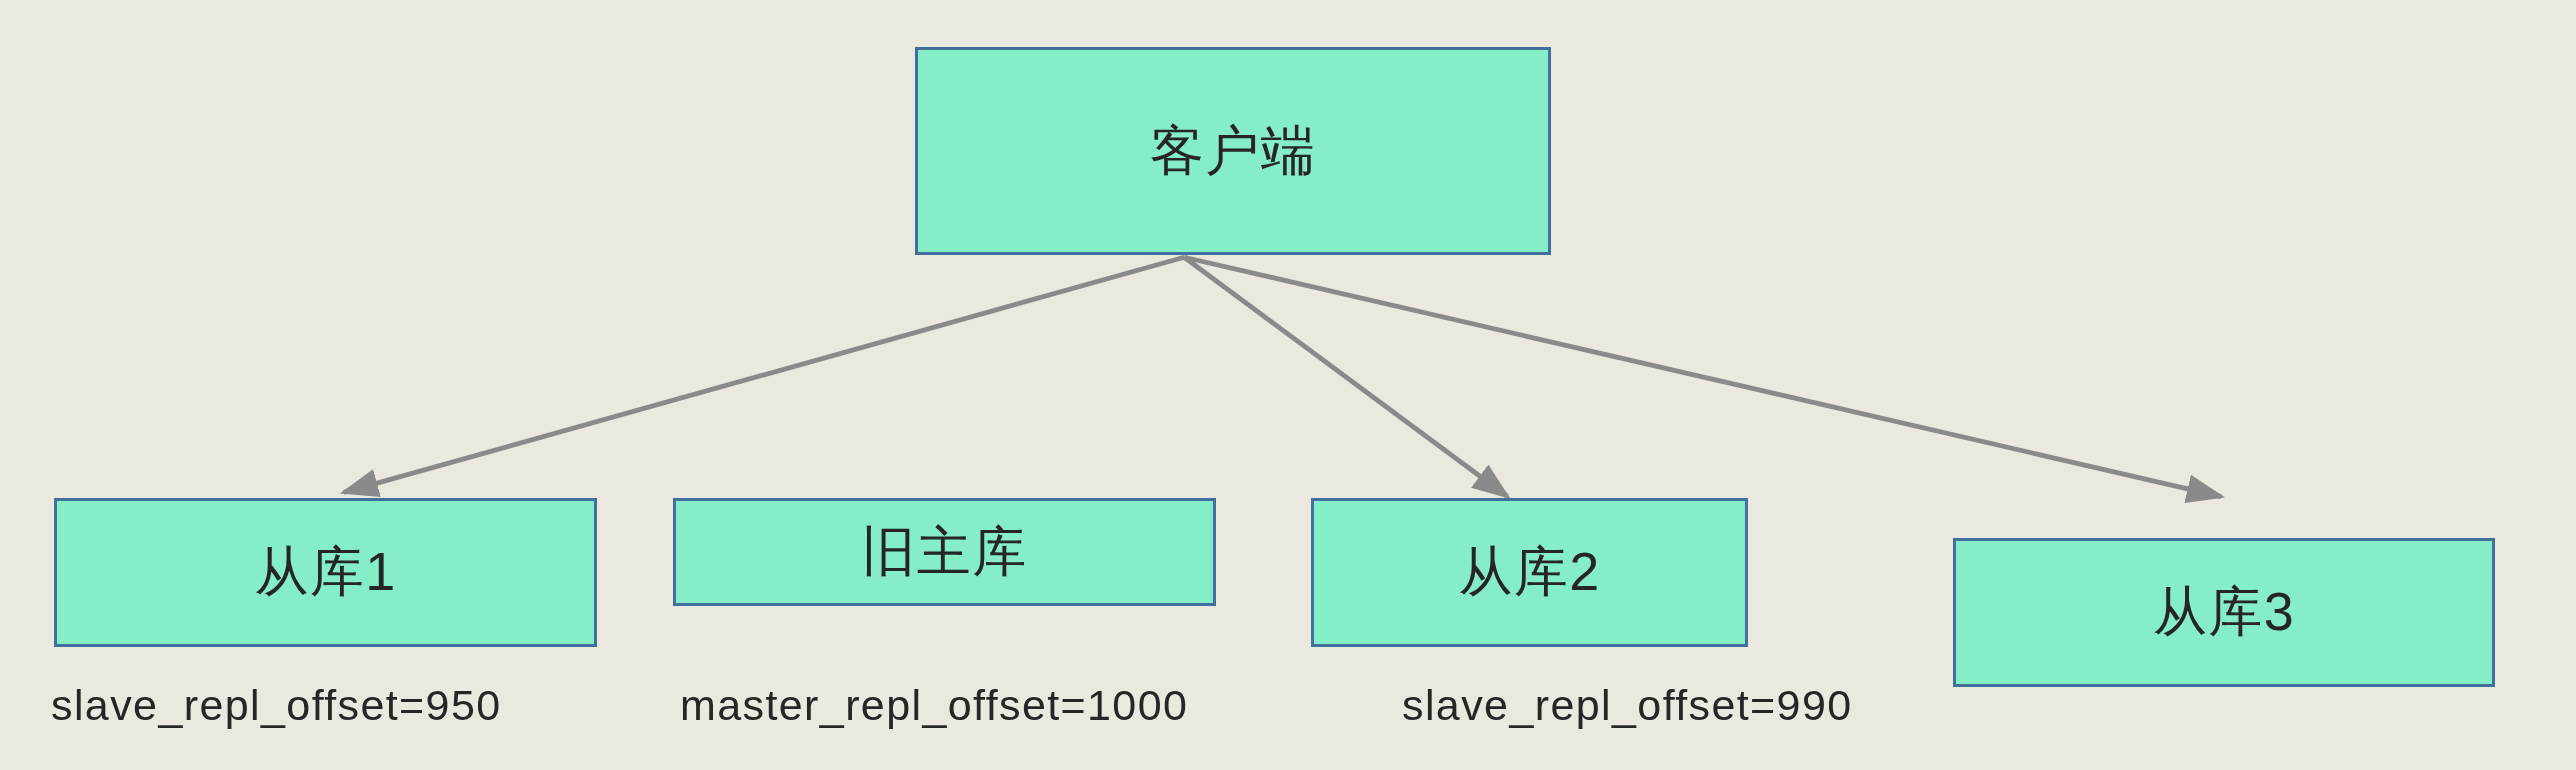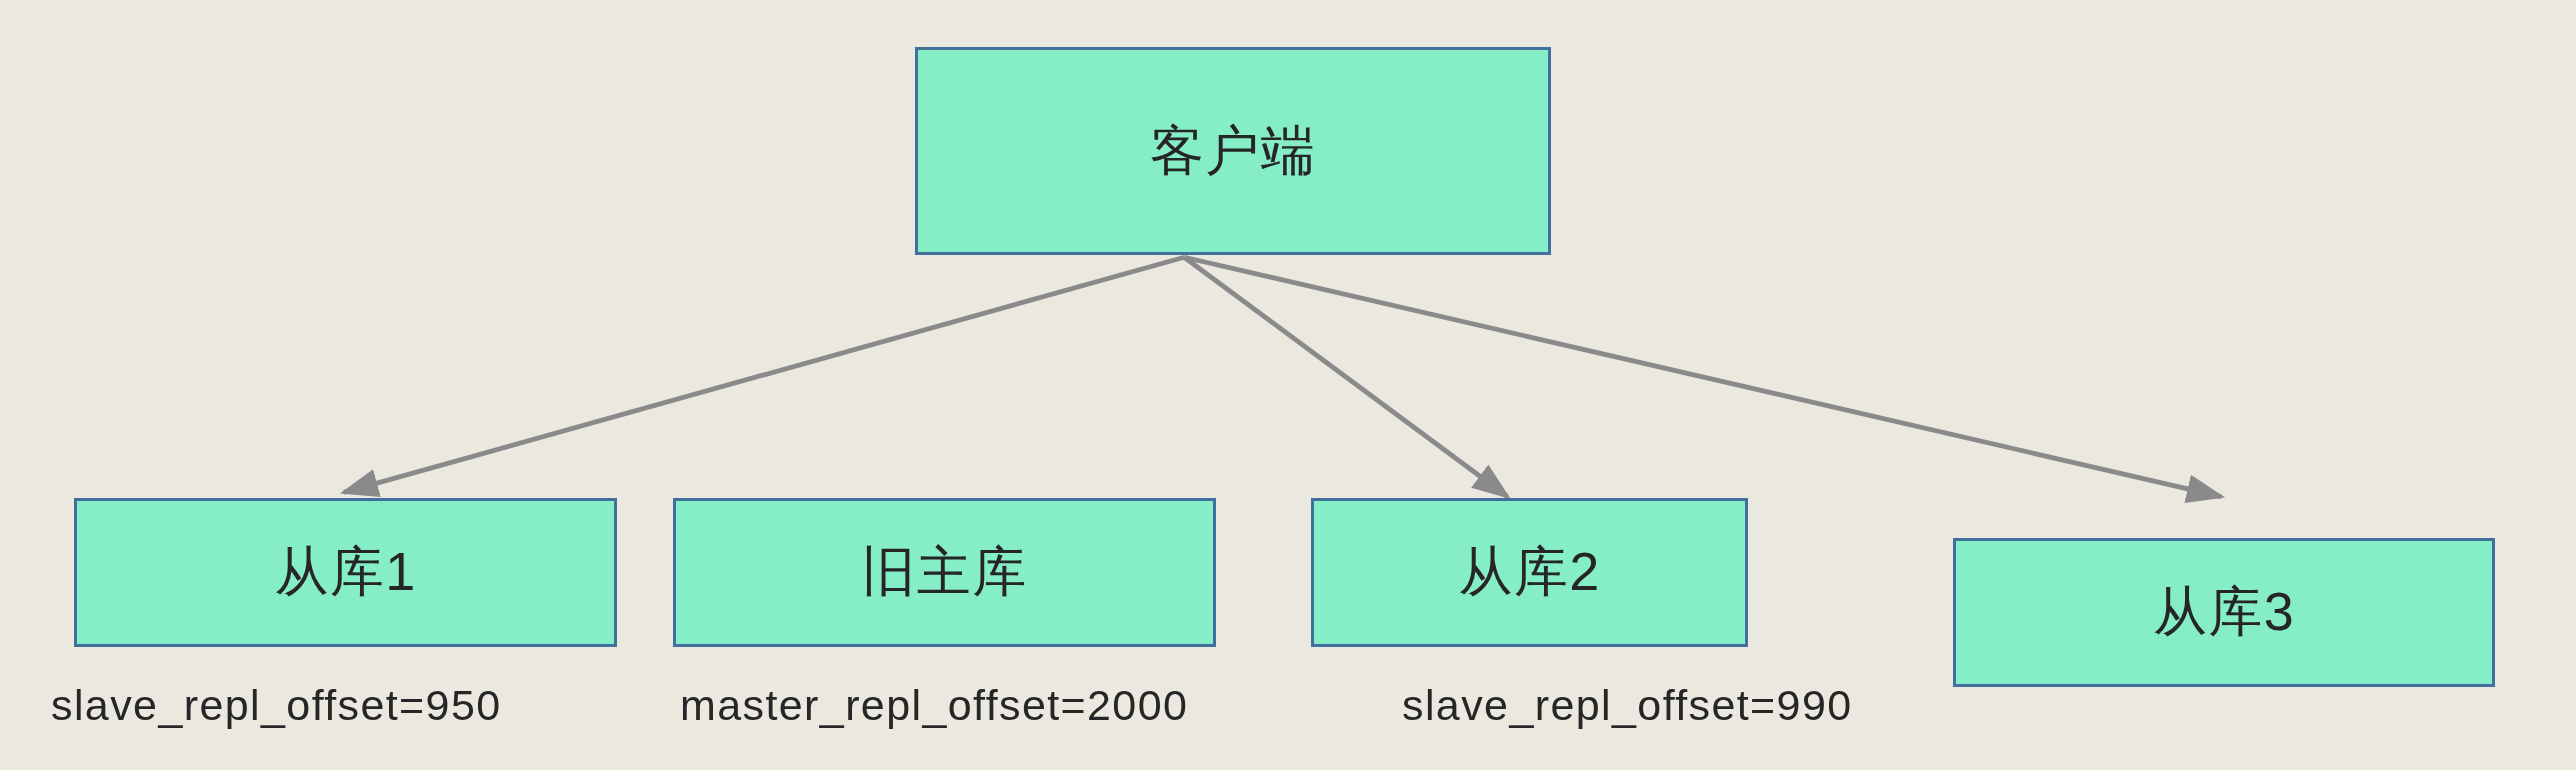--- a/index.html
+++ b/index.html
@@ -24,22 +24,22 @@
     align-items: center;
     justify-content: center;
   }
   .node .node-label {
     color: #262626;
     font-size: 54px;
     letter-spacing: 1.4px;
     white-space: nowrap;
   }
   #node-client   { left: 915px; top: 47px;  width: 636px; height: 208px; }
-  #node-slave1   { left: 54px;   top: 498px; width: 543px; height: 149px; margin-left: 20px; }
-  #node-oldmaster{ left: 673px;  top: 498px; width: 543px; height: 149px; }
+  #node-slave1   { left: 54px;   top: 498px; width: 543px; height: 149px; }
+  #node-oldmaster{ left: 673px;  top: 498px; width: 543px; height: 108px; }
   #node-slave2   { left: 1311px; top: 498px; width: 437px; height: 149px; }
   #node-slave3   { left: 1953px; top: 498px; width: 542px; height: 149px; margin-top: 40px; }
 
   .offset-label {
     position: absolute;
     top: 681px;
     color: #262626;
     font-size: 43px;
     letter-spacing: 1.4px;
     white-space: nowrap;
@@ -92,19 +92,19 @@
   <div id="node-slave2" class="node">
     <span class="node-label">从库2</span>
   </div>
 
   <div id="node-slave3" class="node">
     <span class="node-label">从库3</span>
   </div>
 
   <div id="offset-slave1" class="offset-label">slave_repl_offset=950</div>
 
-  <div id="offset-oldmaster" class="offset-label">master_repl_offset=2000</div>
+  <div id="offset-oldmaster" class="offset-label">master_repl_offset=1000</div>
 
   <div id="offset-slave2" class="offset-label">slave_repl_offset=990</div>
 
 
 </div>
 
 
 </body></html>

